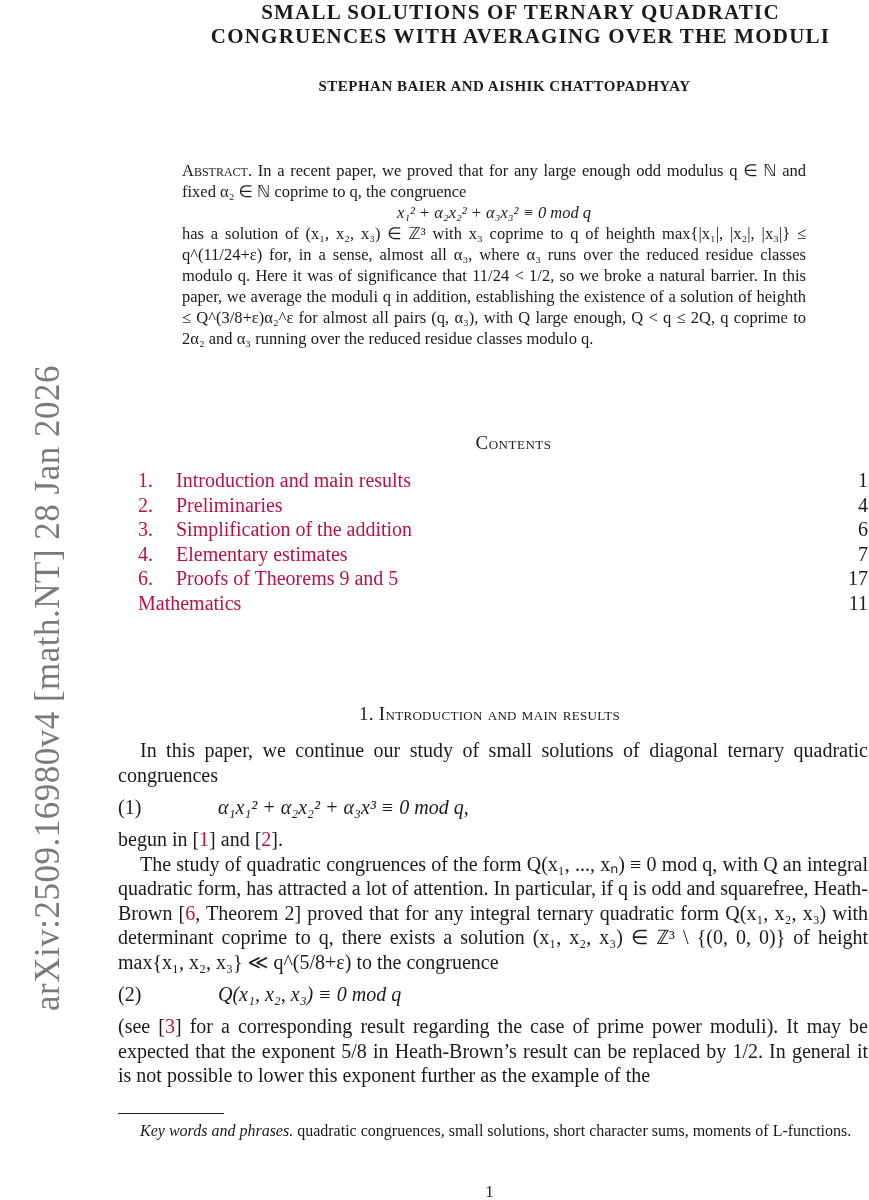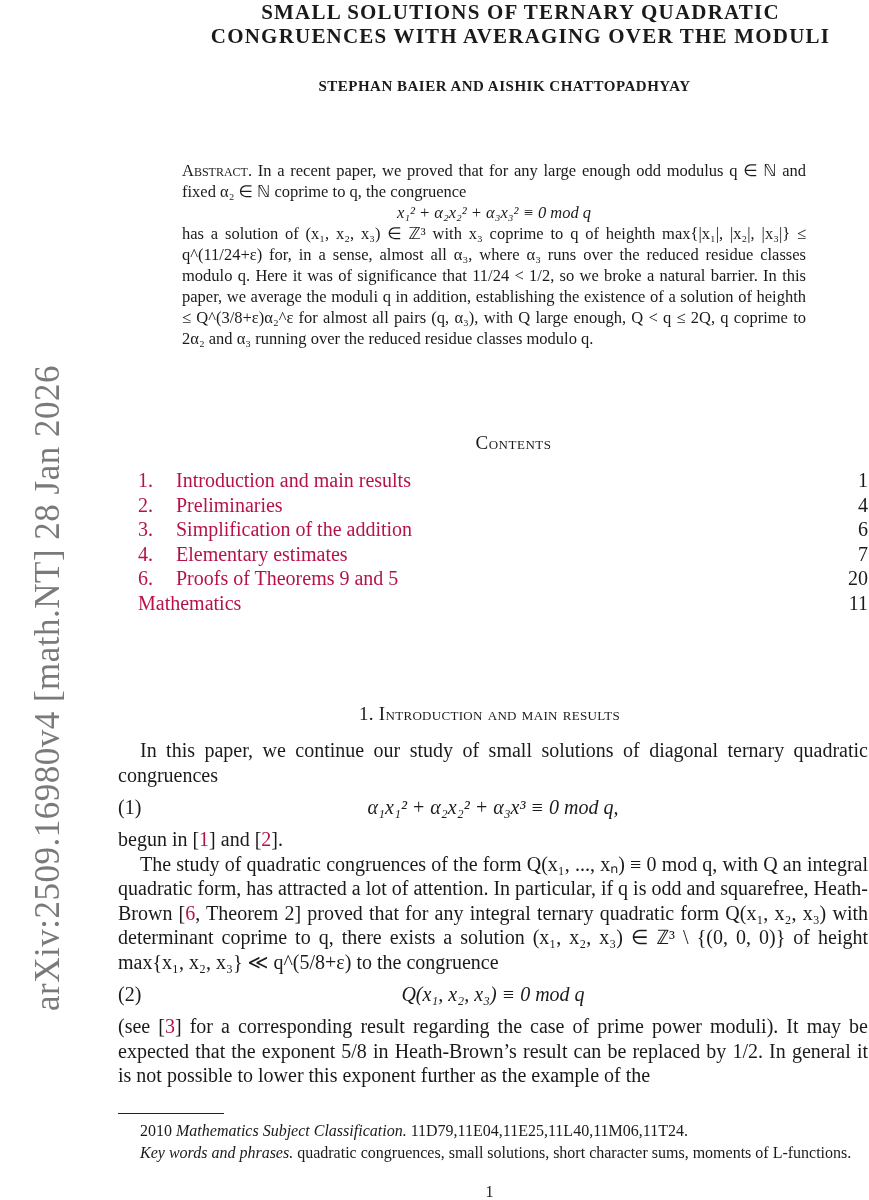--- a/index.html
+++ b/index.html
@@ -57,21 +57,21 @@
   }
   .body {
     position: absolute; left: 118px; width: 750px; top: 738px;
     font-family: "Liberation Serif", serif; font-size: 20px; line-height: 24.5px;
     text-align: justify;
   }
   .body p { margin: 0; }
   .indent { text-indent: 22px; }
   .eq-row { display: flex; align-items: center; height: 40px; }
   .eq-num { width: 100px; }
-  .eq-body { flex: 1; text-align: center; padding-right: 100px; }
+  .eq-body { flex: 1; text-align: left; padding-right: 100px; }
   .cite { color: #b5124a; }
   .footrule {
     position: absolute; left: 118px; top: 1113px; width: 106px; height: 1px; background: #222;
   }
   .footnotes {
     position: absolute; left: 118px; width: 750px; top: 1120px;
     font-family: "Liberation Serif", serif; font-size: 16px; line-height: 22px;
   }
   .footnotes p { margin: 0; }
   .page-number {
@@ -116,21 +116,21 @@
   <div class="toc-row">
     <a class="toc-link"><span class="toc-num">3.</span><span>Simplification of the addition</span></a>
     <span class="toc-page">6</span>
   </div>
   <div class="toc-row">
     <a class="toc-link"><span class="toc-num">4.</span><span>Elementary estimates</span></a>
     <span class="toc-page">7</span>
   </div>
   <div class="toc-row">
     <a class="toc-link"><span class="toc-num">6.</span><span>Proofs of Theorems 9 and 5</span></a>
-    <span class="toc-page">20</span>
+    <span class="toc-page">17</span>
   </div>
   <div class="toc-row">
     <a class="toc-link"><span>Mathematics</span></a>
     <span class="toc-page">11</span>
   </div>
 </div>
 
 <div class="section-heading">1. Introduction and main results</div>
 
 <div class="body">
@@ -145,23 +145,18 @@
     <span class="eq-num">(2)</span>
     <span class="eq-body math">Q(x₁, x₂, x₃) ≡ 0 mod q</span>
   </div>
   <p><span>(see [</span><a class="cite">3</a><span>] for a corresponding result regarding the case of prime power moduli). It may be expected that the exponent 5/8 in Heath-Brown’s result can be replaced by 1/2. In general it is not possible to lower this exponent further as the example of the</span></p>
 </div>
 
 <div class="footrule"></div>
 
 <div class="footnotes">
   <p class="indent">
-    <span>2010</span>
-    <em>Mathematics Subject Classification.</em>
-    <span>11D79,11E04,11E25,11L40,11M06,11T24.</span>
-  </p>
-  <p class="indent">
     <em>Key words and phrases.</em>
     <span>quadratic congruences, small solutions, short character sums, moments of L-functions.</span>
   </p>
 </div>
 
 <div class="page-number">1</div>
 
 </body></html>

